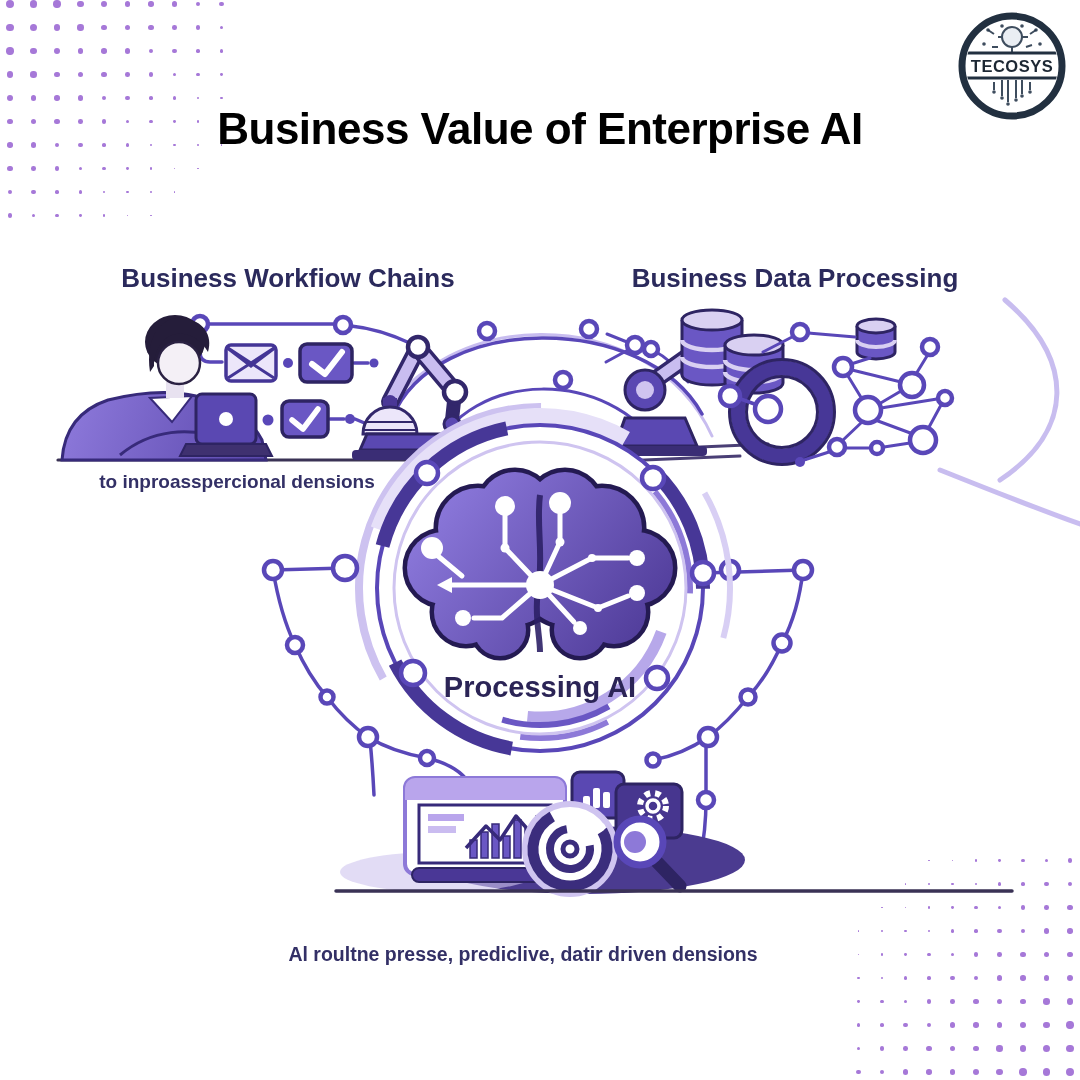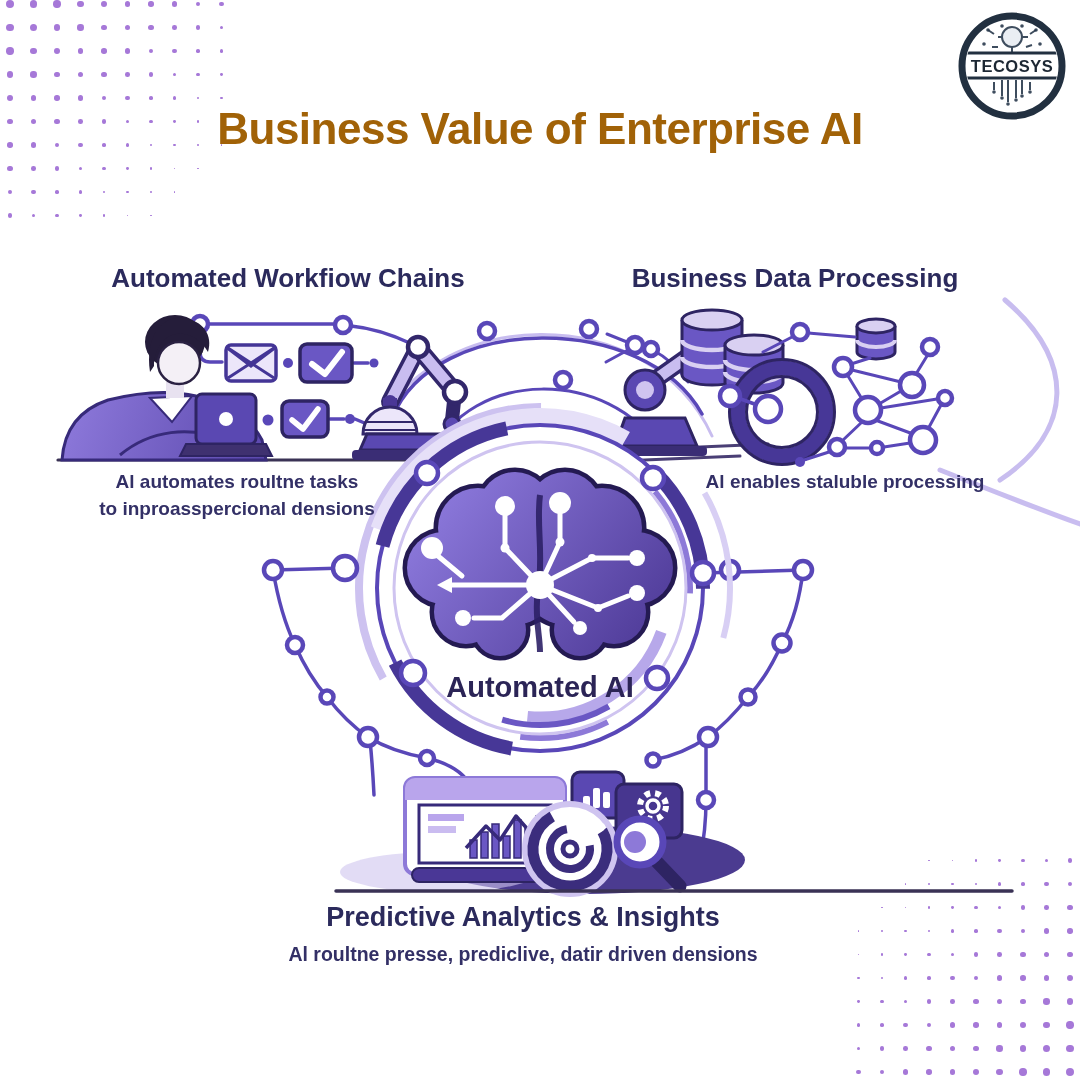--- a/index.html
+++ b/index.html
@@ -2,21 +2,21 @@
 <html><head>
 <meta charset="utf-8">
 <style>
   html,body{margin:0;padding:0;background:#ffffff;}
   .canvas{position:relative;width:1080px;height:1080px;background:#ffffff;overflow:hidden;
           font-family:"Liberation Sans", sans-serif;}
   .abs{position:absolute;}
   .dotfield{position:absolute;left:0;top:0;width:1080px;height:1080px;pointer-events:none;}
   .dot{position:absolute;border-radius:50%;background:#a678d8;}
   .title{left:0;right:0;top:104px;text-align:center;font-size:44px;font-weight:800;
-         color:#a16207;letter-spacing:-0.5px;}
+         color:#000000;letter-spacing:-0.5px;}
   .h2{font-size:26px;font-weight:700;color:#2b2a5c;text-align:center;}
   .cap{font-size:19px;font-weight:600;color:#333066;text-align:center;line-height:27px;}
   .hub-label{left:390px;top:671px;width:300px;text-align:center;font-size:29px;font-weight:700;color:#2b2456;}
   .art{position:absolute;left:0;top:0;}
   
   .ln{stroke:#5947b8;stroke-width:3.5;fill:none;stroke-linecap:round;}
   .lnthin{stroke:#5947b8;stroke-width:3;fill:none;stroke-linecap:round;}
   .lnlight{stroke:#c3b6ee;stroke-width:3;fill:none;stroke-linecap:round;}
   .node{fill:#ffffff;stroke:#5947b8;stroke-width:4.5;}
   .nodedk{fill:#5947b8;stroke:none;}
@@ -558,28 +558,25 @@
             <circle cx="64" cy="84" r="1.8"></circle>
         </g>
         <rect x="2" y="41" width="104" height="25" fill="#ffffff" stroke="#223040" stroke-width="3"></rect>
       </g>
       <text x="54" y="60" text-anchor="middle" font-size="16.5" font-weight="bold" fill="#1c2733" letter-spacing="0.5">TECOSYS</text>
     </svg>
   </div>
 
   <div class="abs title">Business Value of Enterprise AI</div>
 
-  <div class="abs h2" style="left:58px;top:263px;width:460px;">Automated Workfiow Chains</div>
+  <div class="abs h2" style="left:58px;top:263px;width:460px;">Business Workfiow Chains</div>
   <div class="abs h2" style="left:565px;top:263px;width:460px;">Business Data Processing</div>
 
   <div class="abs cap" style="left:37px;top:468px;width:400px;">
-    <div>Al automates roultne tasks</div>
     <div>to inproasspercional densions</div>
   </div>
   <div class="abs cap" style="left:645px;top:468px;width:400px;">
-    <div>Al enables staluble processing</div>
   </div>
 
-  <div class="abs hub-label">Automated AI</div>
-
-  <div class="abs h2" style="left:293px;top:902px;width:460px;font-size:27px;">Predictive Analytics &amp; Insights</div>
+  <div class="abs hub-label">Processing AI</div>
+
   <div class="abs cap" style="left:243px;top:941px;width:560px;font-size:19.5px;">Al roultne presse, prediclive, datir driven densions</div>
 </div>
 
 </body></html>

